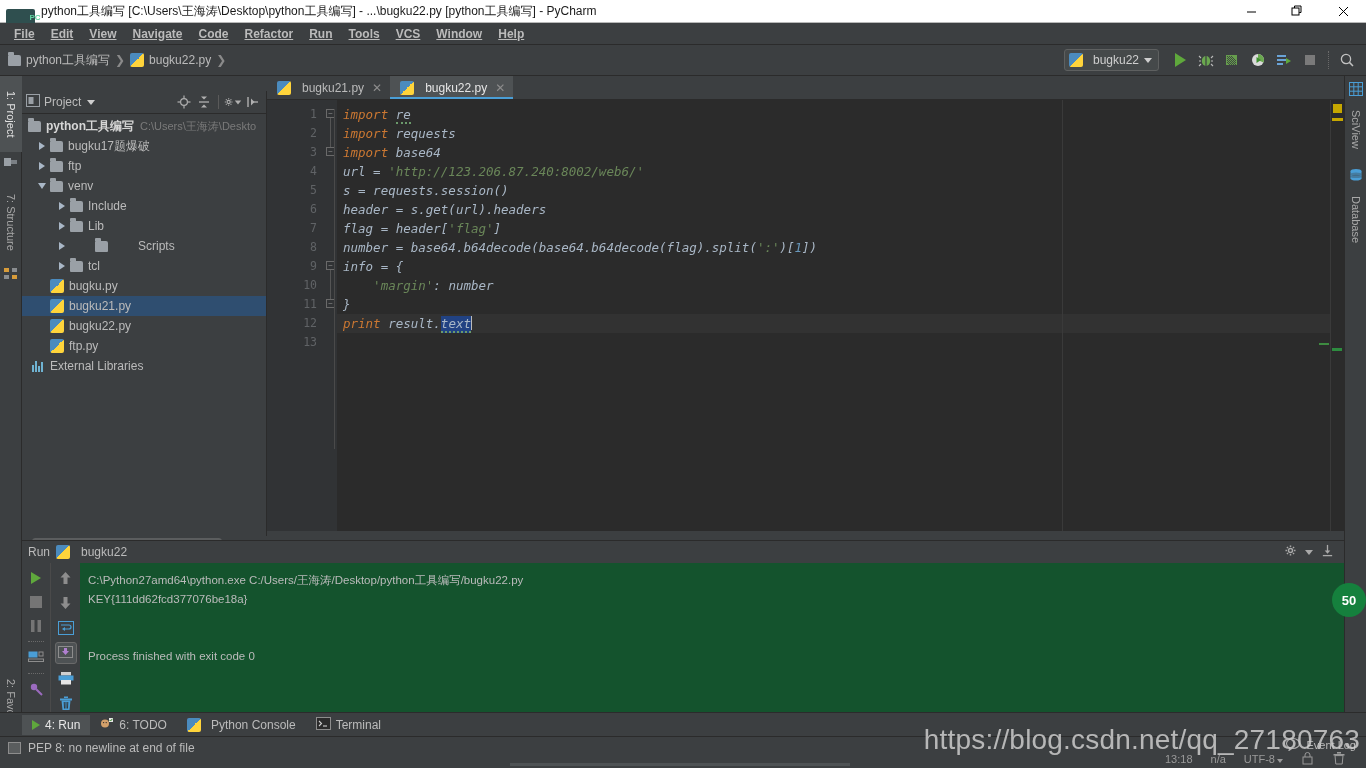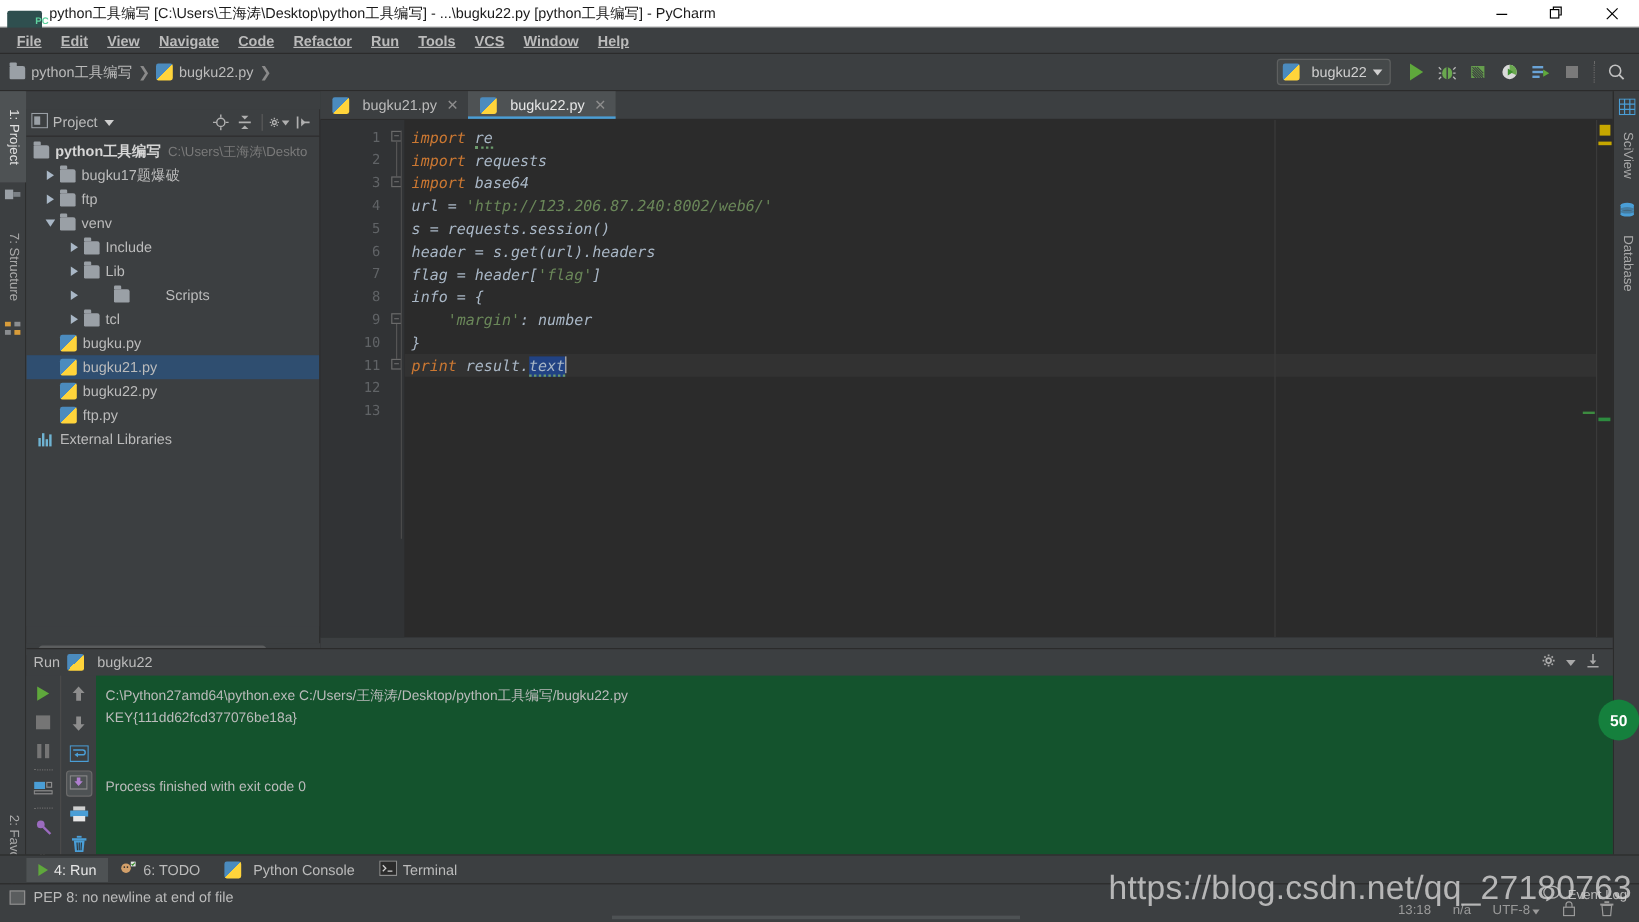--- a/index.html
+++ b/index.html
@@ -613,20 +613,21 @@
       <div class="codetext">
         <div class="guideline"></div>
 
         <div class="cl"><span class="kw">import</span> <span class="plain typo">re</span></div>
         <div class="cl"><span class="kw">import</span> <span class="plain">requests</span></div>
         <div class="cl"><span class="kw">import</span> <span class="plain">base64</span></div>
         <div class="cl"><span class="plain">url = </span><span class="str">'http://123.206.87.240:8002/web6/'</span></div>
         <div class="cl"><span class="plain">s = requests.session()</span></div>
         <div class="cl"><span class="plain">header = s.get(url).headers</span></div>
         <div class="cl"><span class="plain">flag = header[</span><span class="str">'flag'</span><span class="plain">]</span></div>
+        <div class="cl"><span class="plain">number = base64.b64decode(base64.b64decode(flag).split(</span><span class="str">':'</span><span class="plain">)[</span><span class="num">1</span><span class="plain">])</span></div>
         <div class="cl"><span class="plain">info = {</span></div>
         <div class="cl"><span class="plain">    </span><span class="str">'margin'</span><span class="plain">: number</span></div>
         <div class="cl"><span class="plain">}</span></div>
         <div class="cl curline"><span class="kw">print</span><span class="plain"> result.</span><span class="sel-text typo">text</span><span class="caret"></span></div>
 
         <div class="editline-mark" style="top:243px;"></div>
       </div>
 
       <div class="rightgutter">
         <div class="rg-warn"></div>

